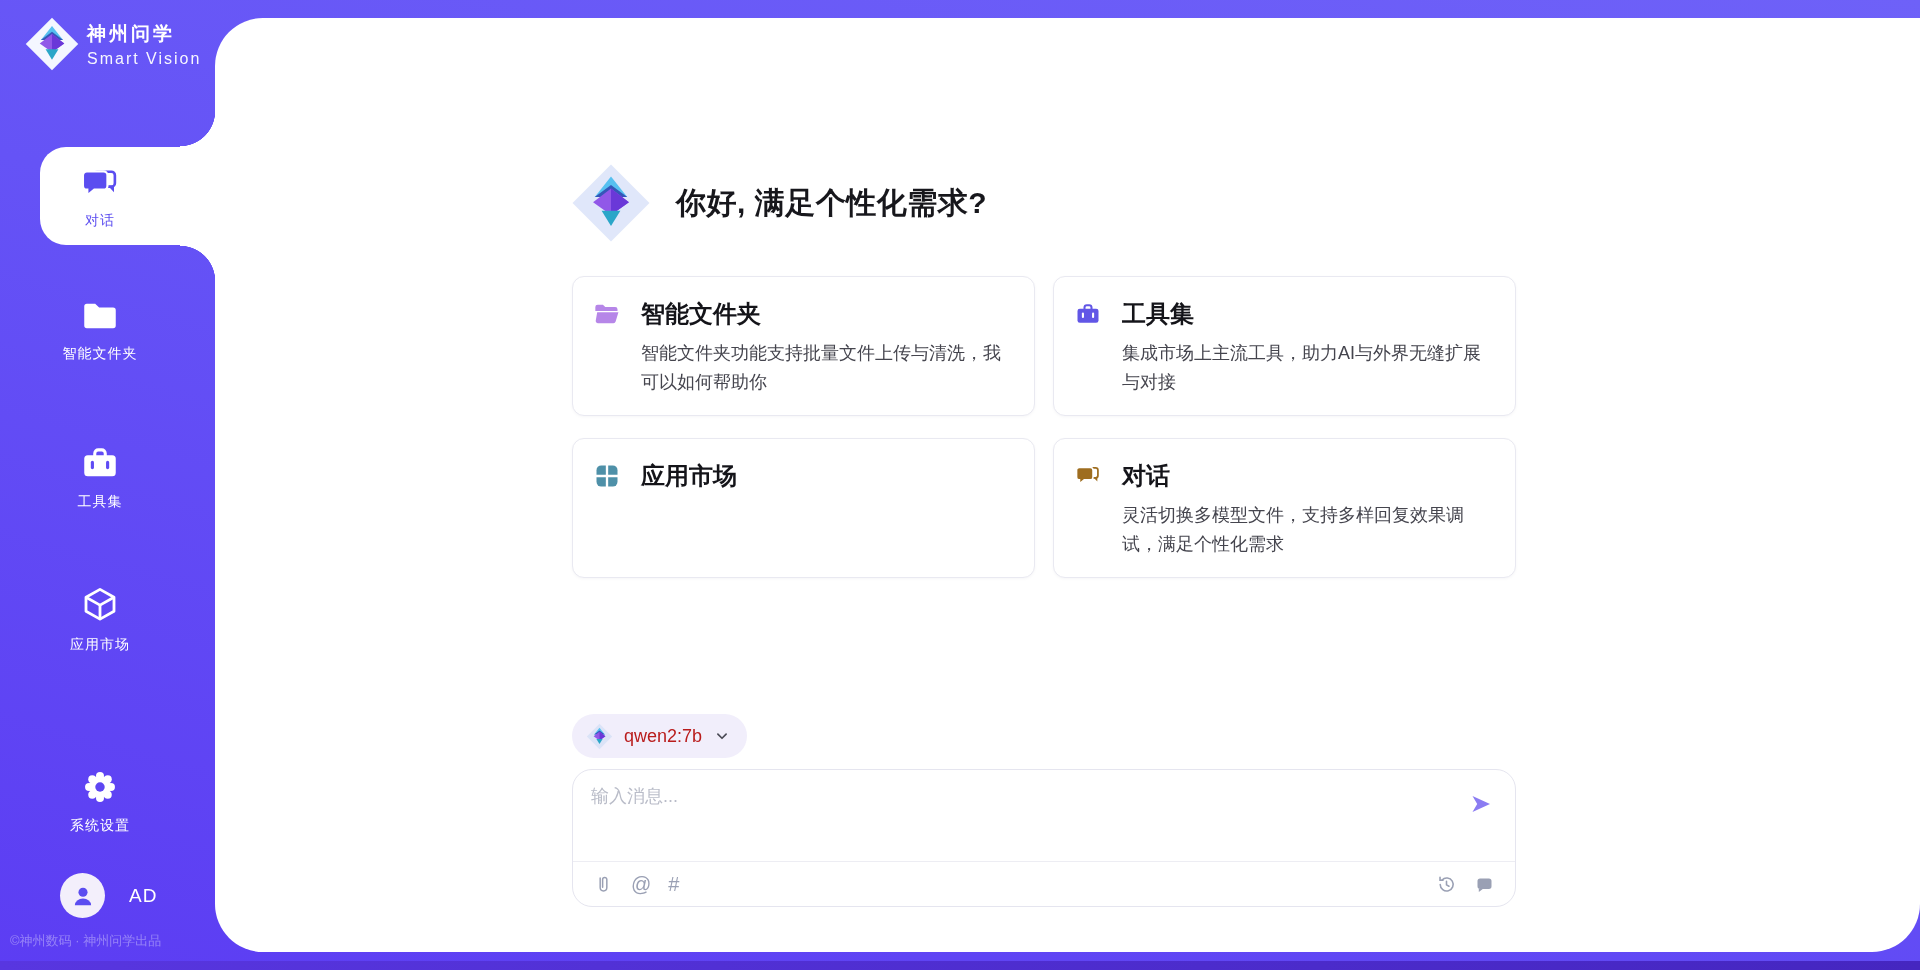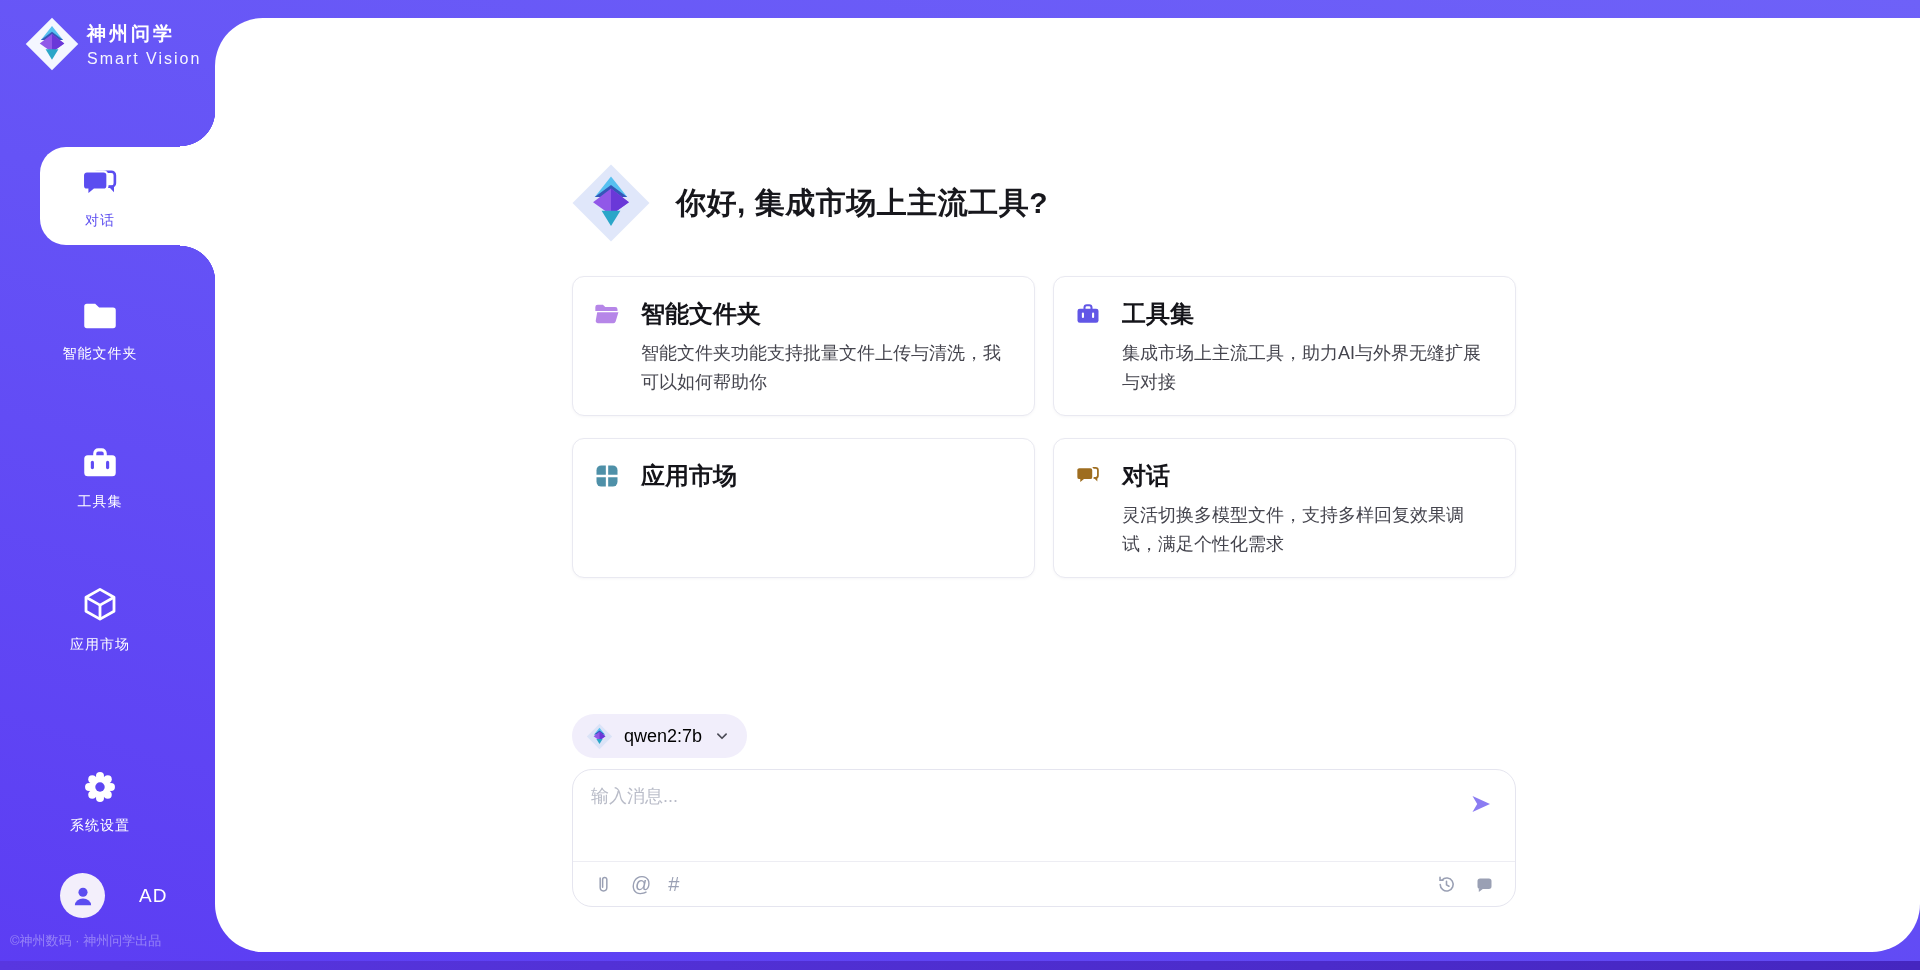--- a/index.html
+++ b/index.html
@@ -33,21 +33,21 @@
   .tab-active::before { top: -36px; background: radial-gradient(circle at 0 0, transparent 35px, #fff 35.5px); }
   .tab-active::after  { bottom: -36px; background: radial-gradient(circle at 0 100%, transparent 35px, #fff 35.5px); }
   .tab-active .nav-label { color: #5b4df0; }
 
   .nav-item { position: absolute; left: 0; width: 200px; display: flex; flex-direction: column;
     align-items: center; gap: 9px; color: #fff; cursor: pointer; }
   .nav-label { font-size: 14px; letter-spacing: 1px; }
   .nav-ic { width: 42px; height: 42px; }
   #nav-folder { top: 294px; } #nav-tools { top: 442px; } #nav-market { top: 585px; } #nav-settings { top: 766px; gap: 9px; }
 
-  .user-row { position: absolute; left: 60px; top: 873px; display: flex; align-items: center; gap: 34px; cursor: pointer; }
+  .user-row { position: absolute; left: 60px; top: 873px; display: flex; align-items: center; gap: 24px; cursor: pointer; }
   .avatar { width: 45px; height: 45px; border-radius: 50%; background: #f3effb;
     display: flex; align-items: center; justify-content: center; }
   .user-name { color: #fff; font-size: 19px; letter-spacing: 1px; }
 
   .side-footer { position: absolute; left: 10px; top: 932px; font-size: 13px; color: rgba(255,255,255,.35); }
 
   
   .greeting { position: absolute; left: 570px; top: 162px; display: flex; align-items: center; gap: 24px; }
   .greet-dia { width: 82px; height: 82px; color: #e0e7fa; }
   .greet-text { font-size: 30px; font-weight: 700; color: #17171c; letter-spacing: .5px; }
@@ -60,21 +60,21 @@
   .card-head { display: flex; align-items: center; gap: 20px; }
   .card-ic { width: 28px; height: 28px; flex: 0 0 28px; }
   .card-title { font-size: 24px; font-weight: 700; color: #141419; }
   .card-desc { margin: 9px 0 0 48px; font-size: 18px; line-height: 29px; color: #45454e; }
 
   
   .composer { position: absolute; left: 572px; top: 714px; width: 944px; }
   .model-pill { display: inline-flex; align-items: center; gap: 11px; height: 44px;
     padding: 0 16px 0 14px; border-radius: 22px; background: #f1eefb; cursor: pointer; }
   .pill-dia { width: 27px; height: 27px; color: #dbe3f7; }
-  .model-name { font-size: 18px; color: #000000; }
+  .model-name { font-size: 18px; color: #b91c1c; }
   .chevron { width: 18px; height: 18px; }
 
   .input-box { margin-top: 11px; height: 138px; background: #fff; border: 1.5px solid #e5e5ef;
     border-radius: 20px; position: relative; }
   .msg-input { position: absolute; left: 18px; top: 14px; right: 60px; height: 66px;
     border: none; outline: none; resize: none; font-family: inherit; font-size: 18px; color: #33333c; background: transparent; }
   .msg-input::placeholder { color: #b9bcc8; }
   .send-btn { position: absolute; right: 22px; top: 22px; width: 24px; height: 24px; cursor: pointer; }
   .input-divider { position: absolute; left: 0; right: 0; top: 91px; height: 1px; background: #ededf3; }
   .tool-row { position: absolute; left: 20px; right: 20px; top: 104px; display: flex; align-items: center; }
@@ -173,21 +173,21 @@
   </div>
   <span class="user-name">AD</span>
 </div>
 
 <div class="side-footer">©神州数码 · 神州问学出品</div>
 
 <div class="greeting">
   <svg class="greet-dia" viewBox="0 0 48 48">
       <use href="#dia"></use>
     </svg>
-  <div class="greet-text">你好, 集成市场上主流工具?</div>
+  <div class="greet-text">你好, 满足个性化需求?</div>
 </div>
 
 <div class="cards">
 
   <div class="card">
     <div class="card-head">
       <svg class="card-ic" viewBox="0 0 24 24" fill="#b686e8">
         <path d="M2 6a2 2 0 0 1 2-2h4.5l2 2H19a2 2 0 0 1 2 2v1.5H2z"></path>
         <path d="M3.6 10.5h18.2l-2.4 8a2 2 0 0 1-1.9 1.4H4.3a2 2 0 0 1-1.9-2.6z"></path>
       </svg>

